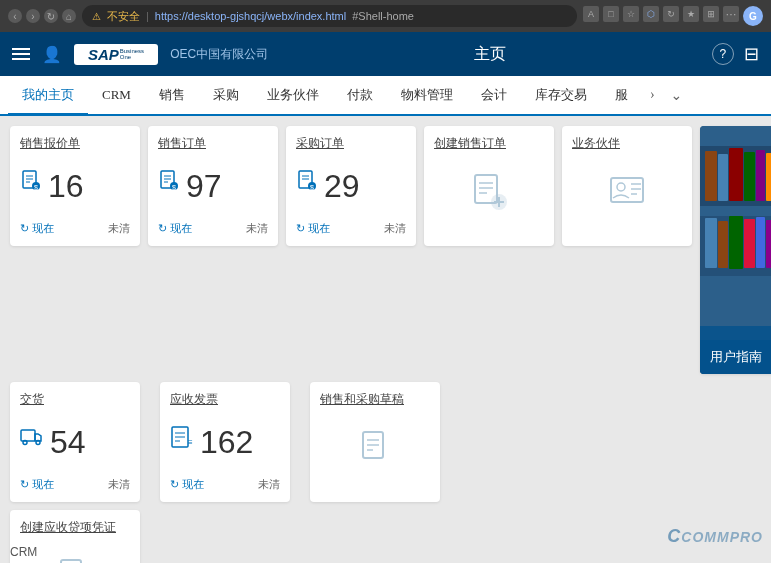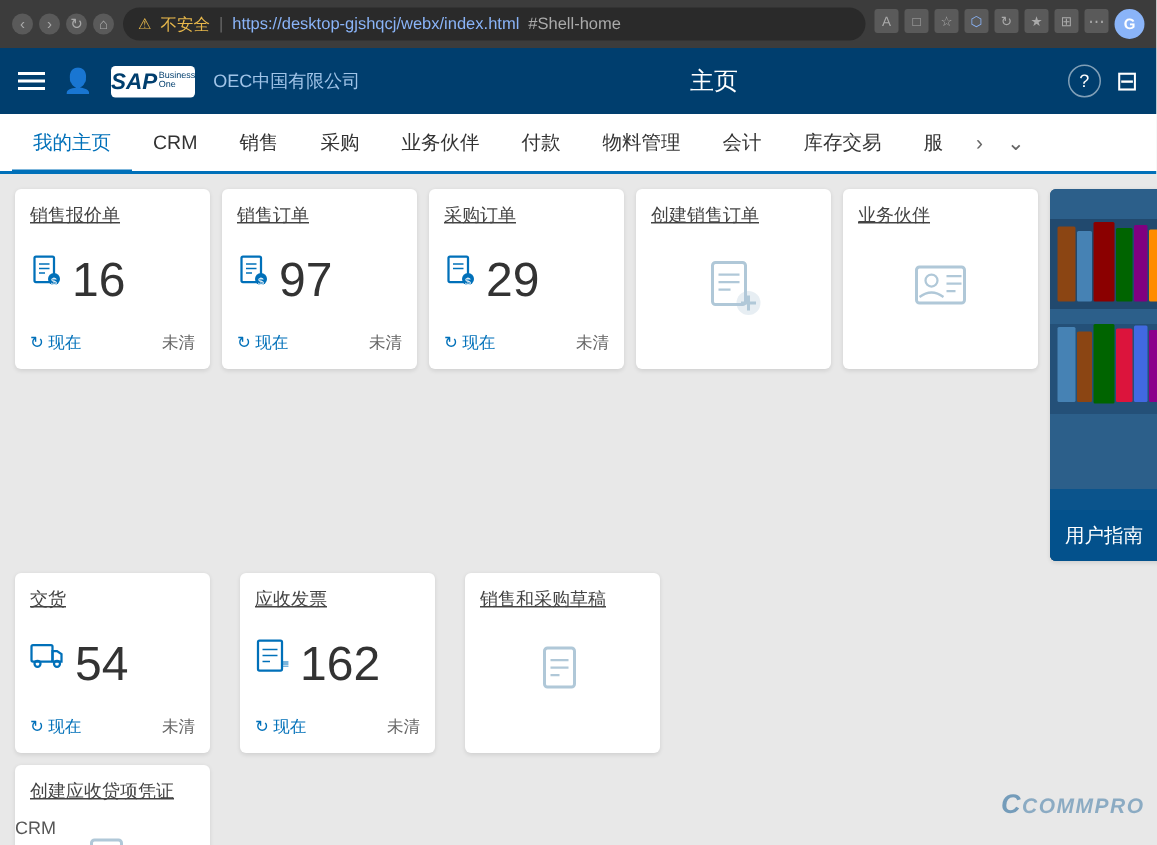--- a/index.html
+++ b/index.html
@@ -55,20 +55,21 @@
     .sap-header-actions { display: flex; gap: 10px; align-items: center; }
 
     
     .nav-bar {
       background: white;
       border-bottom: 2px solid #0070b9;
       height: 40px;
       display: flex;
       align-items: stretch;
       padding: 0 8px;
+      font-family: Liberation Serif, serif;
     }
     .nav-item {
       padding: 0 14px;
       display: flex;
       align-items: center;
       font-size: 13px;
       color: #333;
       cursor: pointer;
       white-space: nowrap;
       border-bottom: 3px solid transparent;
@@ -208,21 +209,21 @@
       font-style: italic;
       letter-spacing: 1px;
     }
 
     
     .sap-b1-logo {
       display: flex;
       align-items: center;
       background: white;
       border-radius: 3px;
-      padding: 2px 0;
+      padding: 2px 14px;
       gap: 1px;
     }
     .sap-letters { font-size: 15px; font-weight: 900; font-style: italic; color: #003e6e; }
     .sap-business { font-size: 6px; color: #003e6e; line-height: 1.1; }
     .sap-one { font-size: 6px; color: #003e6e; }
   </style>
 </head>
 <body>
 
 <div class="browser-chrome">

